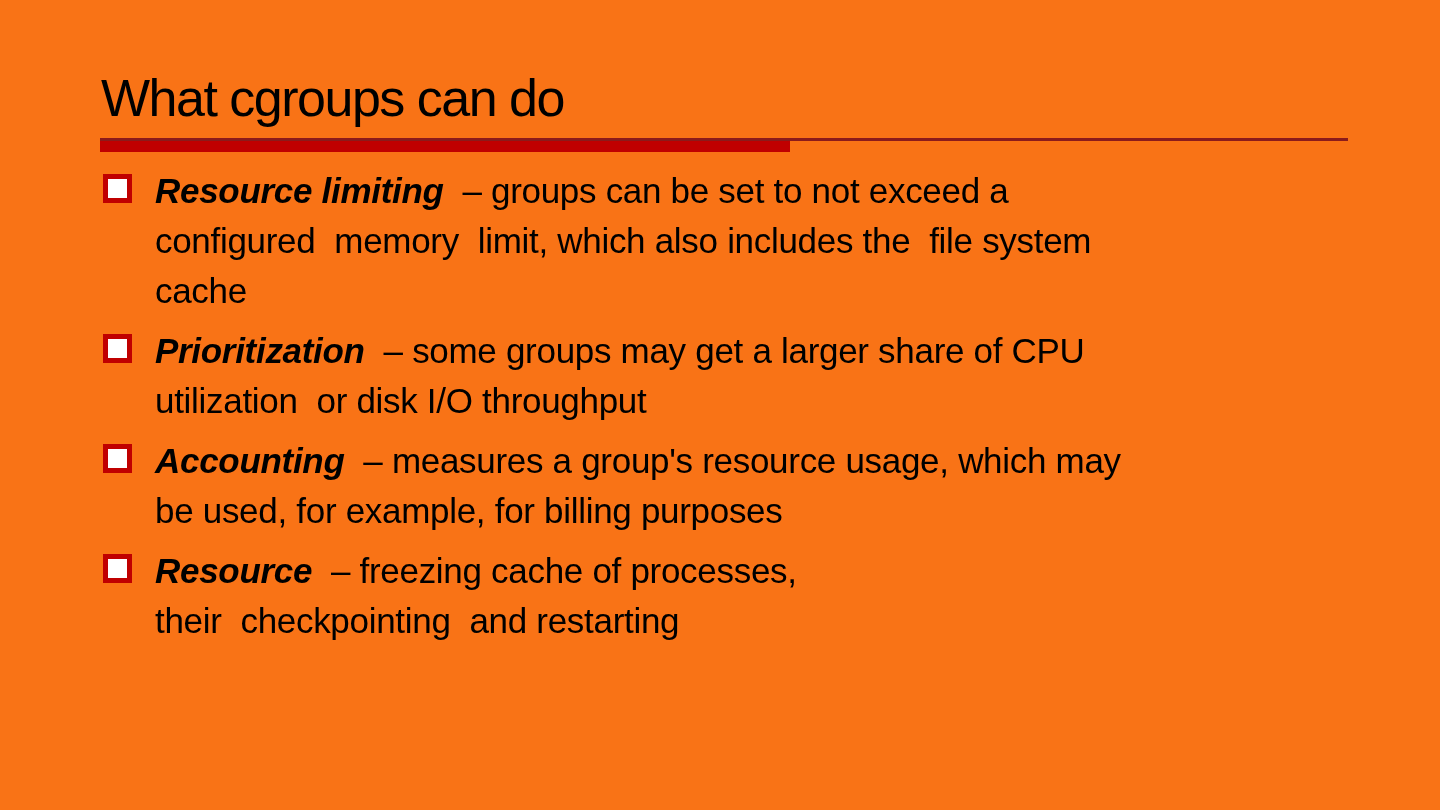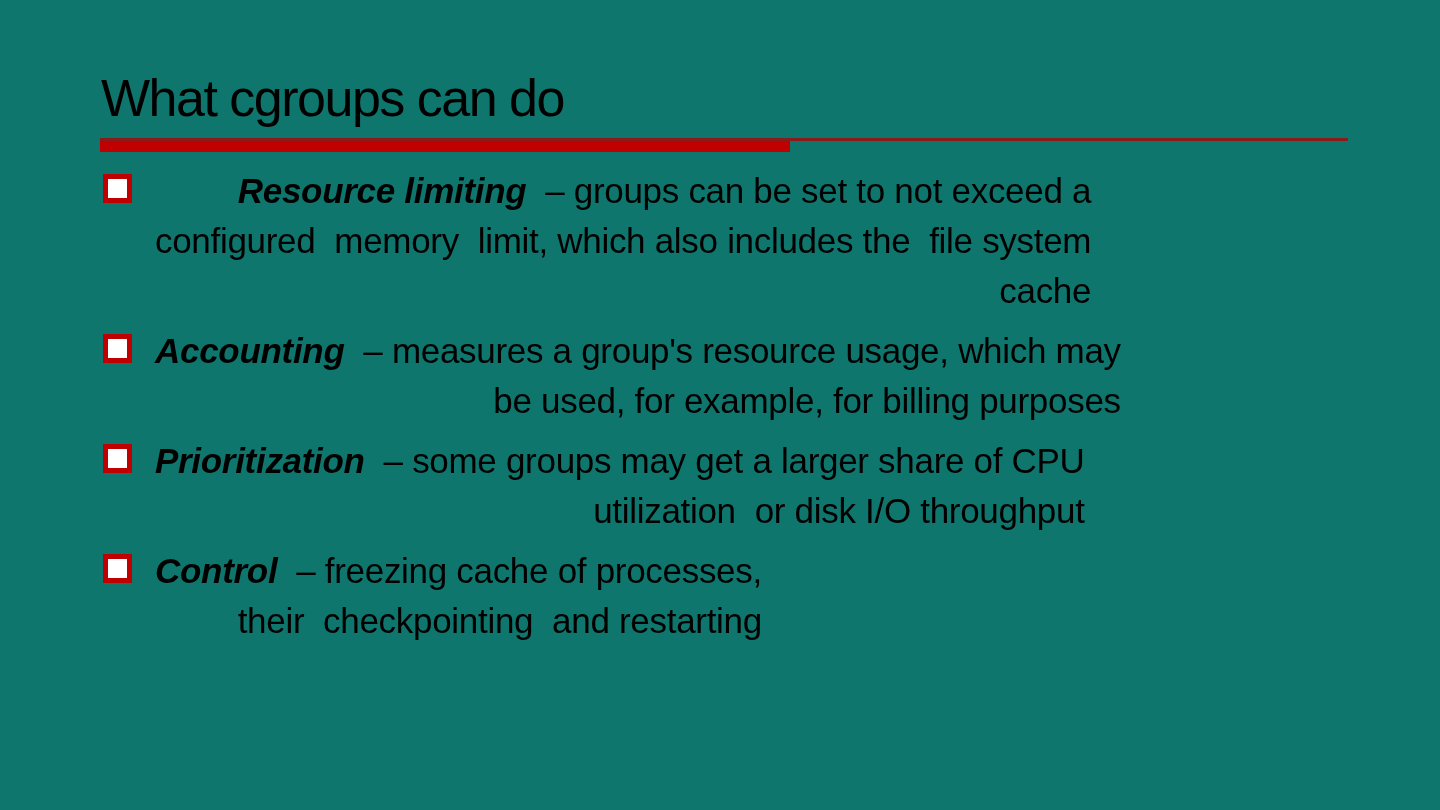--- a/index.html
+++ b/index.html
@@ -4,21 +4,21 @@
 <style>
   html, body {
     margin: 0;
     padding: 0;
     background: #ffffff;
   }
   .slide {
     position: relative;
     width: 1440px;
     height: 810px;
-    background: #0f766e;
+    background: #f97316;
     overflow: hidden;
     font-family: "Liberation Sans", sans-serif;
     color: #000000;
   }
   .slide-title {
     position: absolute;
     left: 101px;
     top: 70px;
     margin: 0;
     font-size: 52px;
@@ -64,21 +64,20 @@
     background: #ffffff;
     margin-top: 8px;
     margin-right: 23px;
   }
   .bullet-text {
     font-size: 35px;
     line-height: 50px;
     letter-spacing: -0.3px;
     white-space: pre-wrap;
     color: #000000;
-    text-align: right;
   }
   .bullet-term {
     font-weight: 700;
     font-style: italic;
   }
 </style>
 </head>
 <body>
 
 <div class="slide">
@@ -92,31 +91,31 @@
 
     <div class="bullet-item">
       <span class="bullet-square"></span>
       <div class="bullet-text"><span class="bullet-term">Resource limiting</span><span class="bullet-rest">  – groups can be set to not exceed a
 configured  memory  limit, which also includes the  file system
 cache</span></div>
     </div>
 
     <div class="bullet-item">
       <span class="bullet-square"></span>
+      <div class="bullet-text"><span class="bullet-term">Prioritization</span><span class="bullet-rest">  – some groups may get a larger share of CPU
+utilization  or disk I/O throughput</span></div>
+    </div>
+
+    <div class="bullet-item">
+      <span class="bullet-square"></span>
       <div class="bullet-text"><span class="bullet-term">Accounting</span><span class="bullet-rest">  – measures a group's resource usage, which may
 be used, for example, for billing purposes</span></div>
     </div>
 
     <div class="bullet-item">
       <span class="bullet-square"></span>
-      <div class="bullet-text"><span class="bullet-term">Prioritization</span><span class="bullet-rest">  – some groups may get a larger share of CPU
-utilization  or disk I/O throughput</span></div>
-    </div>
-
-    <div class="bullet-item">
-      <span class="bullet-square"></span>
-      <div class="bullet-text"><span class="bullet-term">Control</span><span class="bullet-rest">  – freezing cache of processes,
+      <div class="bullet-text"><span class="bullet-term">Resource</span><span class="bullet-rest">  – freezing cache of processes,
 their  checkpointing  and restarting</span></div>
     </div>
 
   </div>
 
 </div>
 
 </body></html>

